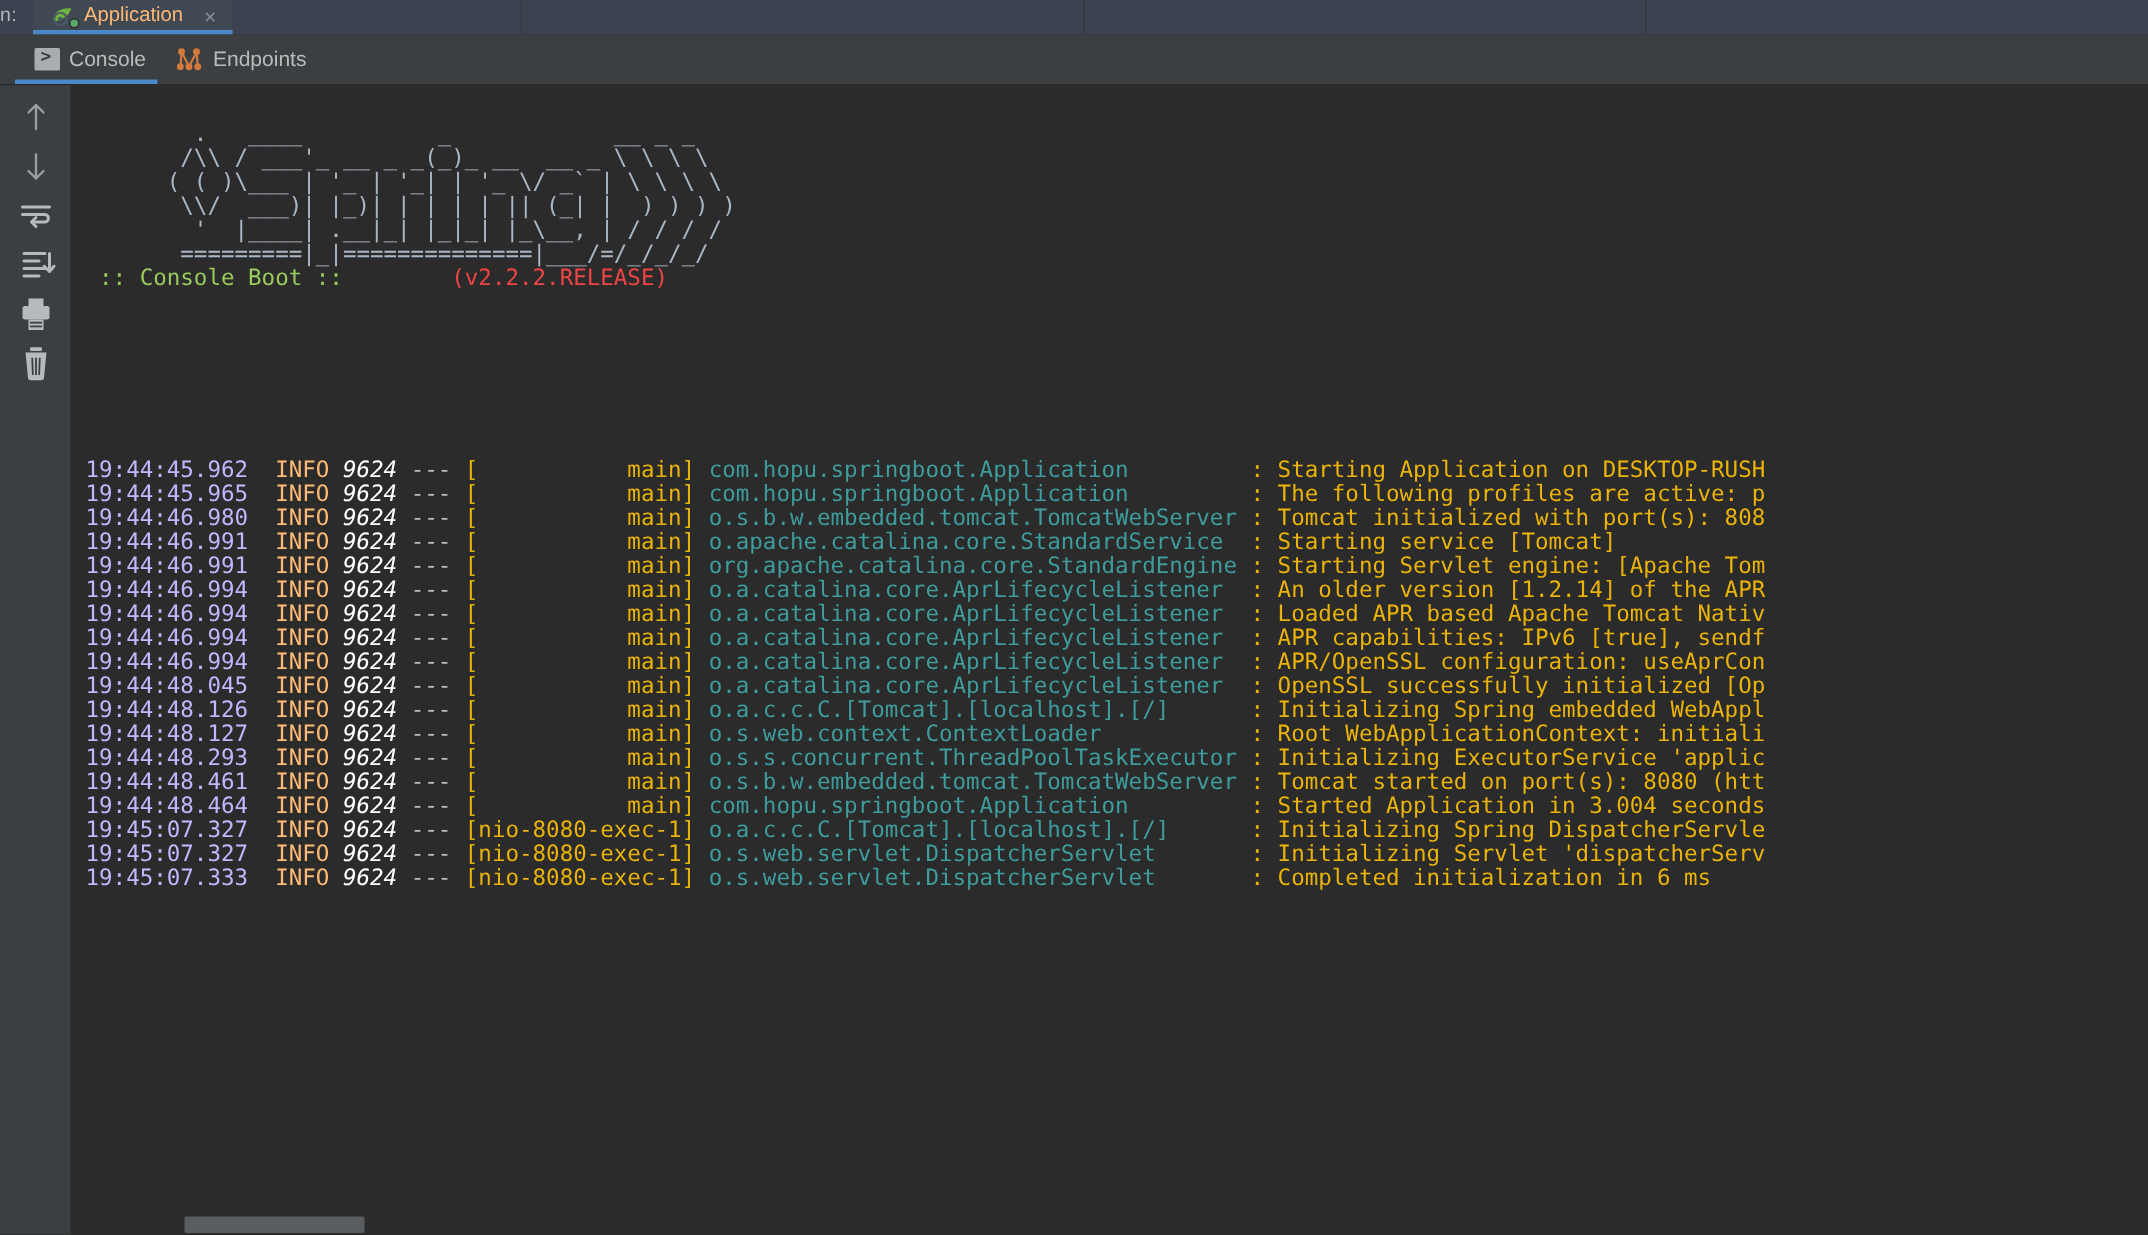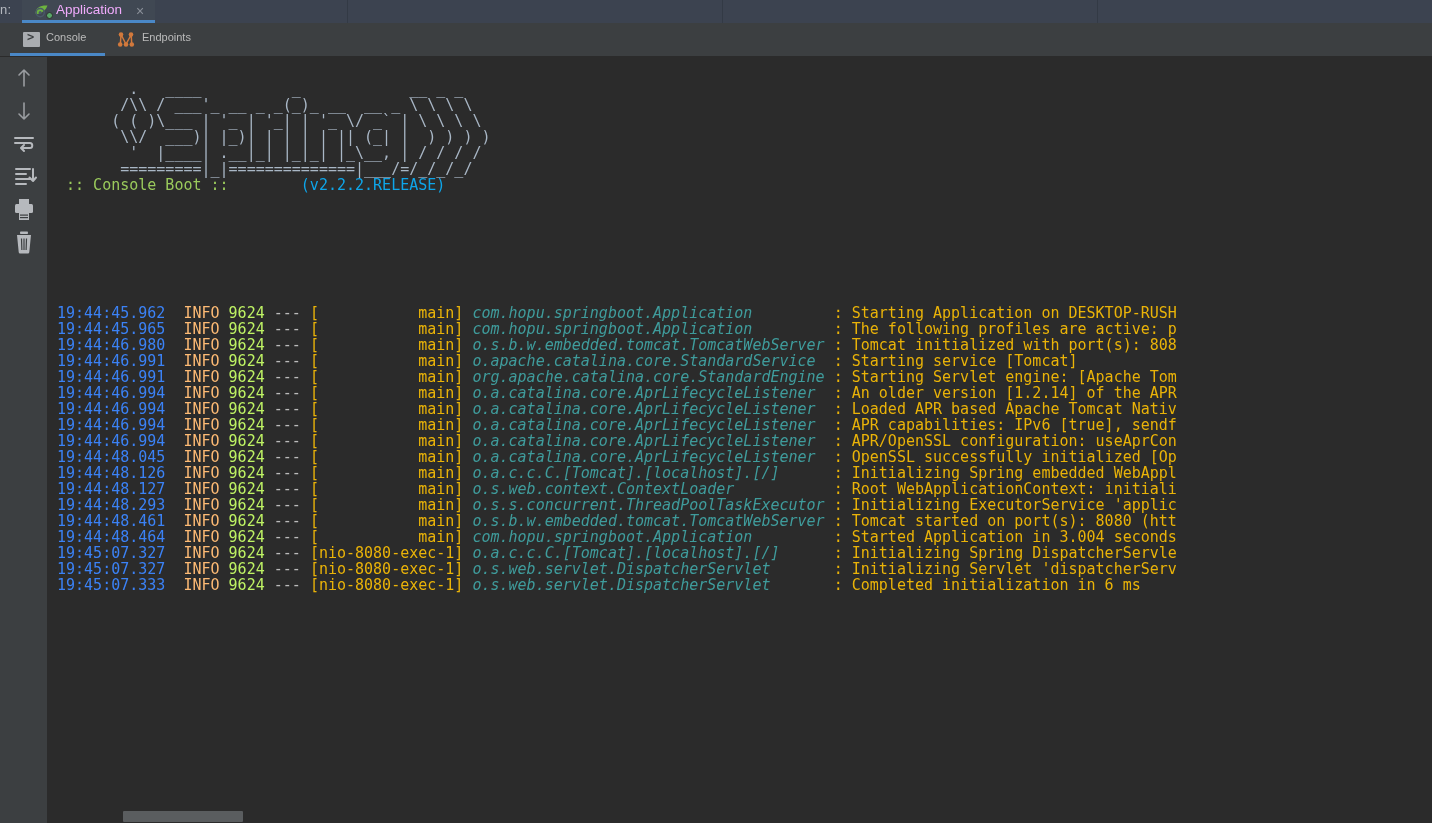--- a/index.html
+++ b/index.html
@@ -60,21 +60,21 @@
     border-radius: 50%;
     background: #59a869;
     border: 1px solid #2e2e2e;
     box-sizing: border-box;
   }
   #run-tab-label {
     position: absolute;
     left: 34px; top: 2px;
     font-family: "Liberation Sans", sans-serif;
     font-size: 13.5px;
-    color: #f0abfc;
+    color: #fdba74;
   }
   #run-tab-close {
     position: absolute;
     left: 114px; top: 3px;
     font-family: "Liberation Sans", sans-serif;
     font-size: 14px;
     color: #8a9099;
     line-height: 16px;
   }
 
@@ -97,21 +97,21 @@
   #subtab-console-underline {
     position: absolute;
     left: 10px; bottom: 0;
     width: 95px; height: 3px;
     background: #4a88c7;
   }
   .subtab-label {
     position: absolute;
     top: 8px;
     font-family: "Liberation Sans", sans-serif;
-    font-size: 11px;
+    font-size: 14px;
     color: #bbbbbb;
     white-space: nowrap;
   }
   #console-icon {
     position: absolute;
     left: 13px; top: 9px;
     width: 17px; height: 15px;
     background: #a9acb0;
     border-radius: 1px;
   }
@@ -171,32 +171,32 @@
     white-space: pre;
     color: #bbbbbb;
   }
 
   #banner {
     position: absolute;
     left: 9px; top: 24px;
     color: #a9b7c6;
   }
   #banner .boot  { color: #9aca5c; }
-  #banner .ver   { color: #0ea5e9; }
+  #banner .ver   { color: #ef4444; }
 
   #loglines {
     position: absolute;
     left: 9px; top: 248px;
   }
-  .ts    { color: #3b82f6; }
+  .ts    { color: #c4b5fd; }
   .lvl   { color: #fdba74; }
-  .pid   { color: #bef264; }
+  .pid   { color: #ffffff; font-style: italic; }
   .dash  { color: #bbbbbb; }
   .thr   { color: #eab308; }
-  .lgr   { color: #3f9c9c; font-style: italic; }
+  .lgr   { color: #3f9c9c; }
   .msg   { color: #eab308; }
 
   
   #hscroll-track {
     position: absolute;
     left: 48px; bottom: 0;
     width: 1384px; height: 13px;
     background: #2b2b2b;
   }
   #hscroll-thumb {

